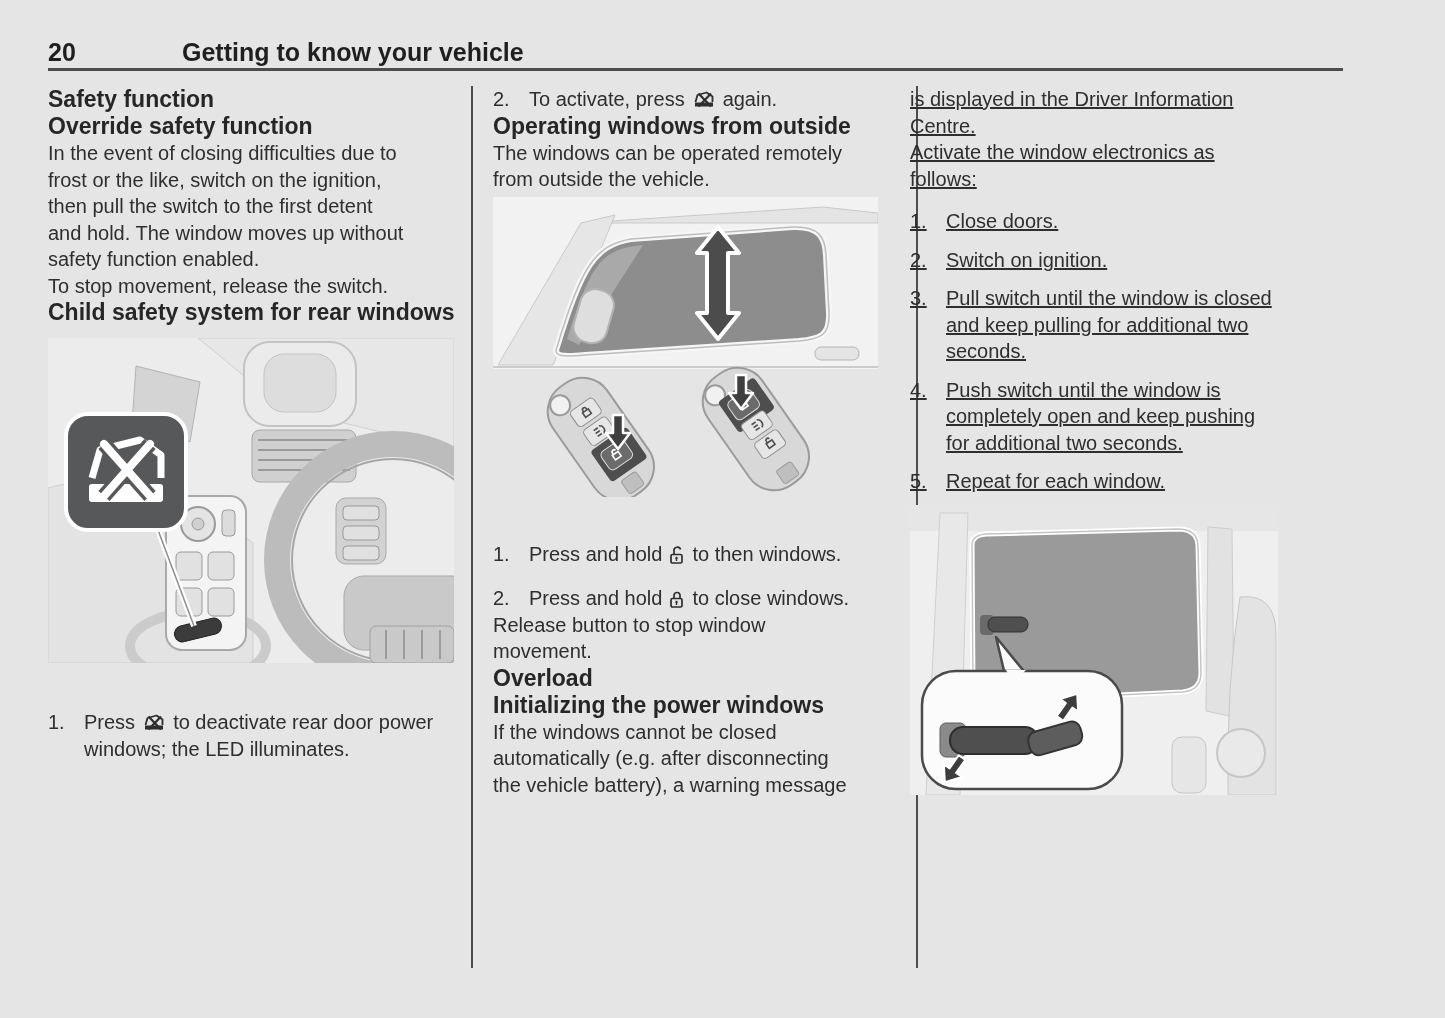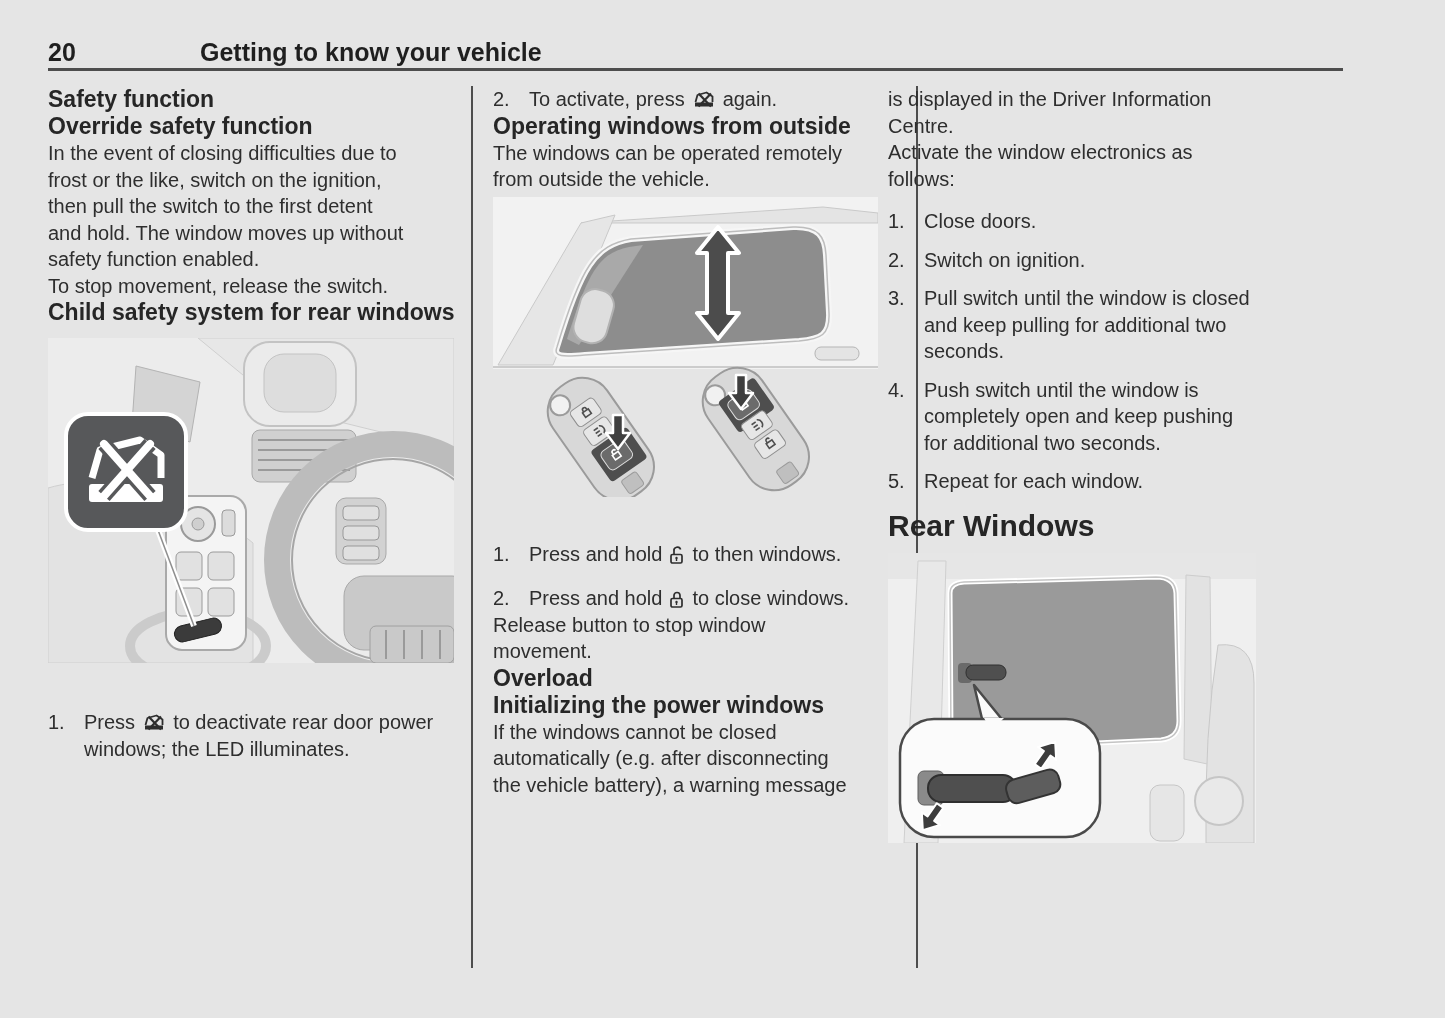--- a/index.html
+++ b/index.html
@@ -1,30 +1,30 @@
 <!DOCTYPE html>
 <html><head>
 <meta charset="utf-8">
 <style>
   html,body{margin:0;padding:0;background:#ffffff;}
   body{width:1445px;height:1018px;font-family:"Liberation Sans",sans-serif;color:#2e2e2e;}
   .page{position:relative;width:1445px;height:1018px;overflow:hidden;background:#e5e5e5;}
 
   .page-num{position:absolute;left:48px;top:38px;font-size:25px;font-weight:bold;color:#1f1f1f;}
-  .chapter{position:absolute;left:182px;top:38px;font-size:25px;font-weight:bold;color:#1f1f1f;margin-left:18px;}
+  .chapter{position:absolute;left:182px;top:38px;font-size:25px;font-weight:bold;color:#1f1f1f;}
   .rule{position:absolute;left:48px;top:68px;width:1295px;height:3px;background:#4d4d4d;}
 
   .divider{position:absolute;top:86px;height:882px;width:2px;background:#4d4d4d;}
   #div1{left:471px;}
   #div2{left:916px;}
 
   .col{position:absolute;top:86px;}
   #col1{left:48px;width:412px;}
   #col2{left:493px;width:392px;}
-  #col3{left:888px;width:402px;}
+  #col3{left:910px;width:402px;text-decoration:underline;}
 
   h3.heading{font-size:23px;font-weight:bold;margin:0;line-height:1.18;color:#262626;}
   .h-big{font-size:30px;font-weight:bold;margin:0;line-height:1.15;color:#262626;}
   p.body{font-size:20px;line-height:26.5px;margin:0;white-space:pre-line;}
 
   .mt4{margin-top:4px;}  .mt6{margin-top:6px;}  .mt10{margin-top:10px;}
   .mt12{margin-top:12px;} .mt14{margin-top:14px;} .mt16{margin-top:16px;}
   .mt18{margin-top:18px;} .mt20{margin-top:20px;} .mt42{margin-top:42px;}
   .mt44{margin-top:44px;} .mt46{margin-top:46px;}
 
@@ -268,21 +268,20 @@
         <span class="txt">Push switch until the window is
 completely open and keep pushing
 for additional two seconds.</span>
       </div>
       <div class="step">
         <span class="num">5.</span>
         <span class="txt">Repeat for each window.</span>
       </div>
     </div>
 
-    <h2 class="h-big mt14">Rear Windows</h2>
 
     <svg class="illus mt10" width="368" height="290" viewBox="0 0 368 290">
       <rect width="368" height="290" fill="#efefef"></rect>
       <rect x="0" y="0" width="368" height="26" fill="#e6e6e6"></rect>
       <path d="M30 8 L58 8 L50 290 L16 290 Z" fill="#e8e8e8" stroke="#cfcfcf"></path>
       <path d="M298 22 L322 24 L324 212 L296 206 Z" fill="#e2e2e2" stroke="#cdcdcd"></path>
       <path d="M62 40 Q62 30 76 29 L268 24 Q287 24 288 40 L291 168 Q291 185 273 187 L80 196 Q64 197 63 182 Z" fill="#9a9a9a" stroke="#ffffff" stroke-width="5"></path>
       <path d="M62 40 Q62 30 76 29 L268 24 Q287 24 288 40 L291 168 Q291 185 273 187 L80 196 Q64 197 63 182 Z" fill="none" stroke="#c4c4c4" stroke-width="1.5"></path>
       <path d="M330 92 Q366 88 366 130 L366 290 L318 290 Q316 180 330 92 Z" fill="#e3e3e3" stroke="#c8c8c8"></path>
       <circle cx="331" cy="248" r="24" fill="#e9e9e9" stroke="#c6c6c6" stroke-width="2"></circle>

